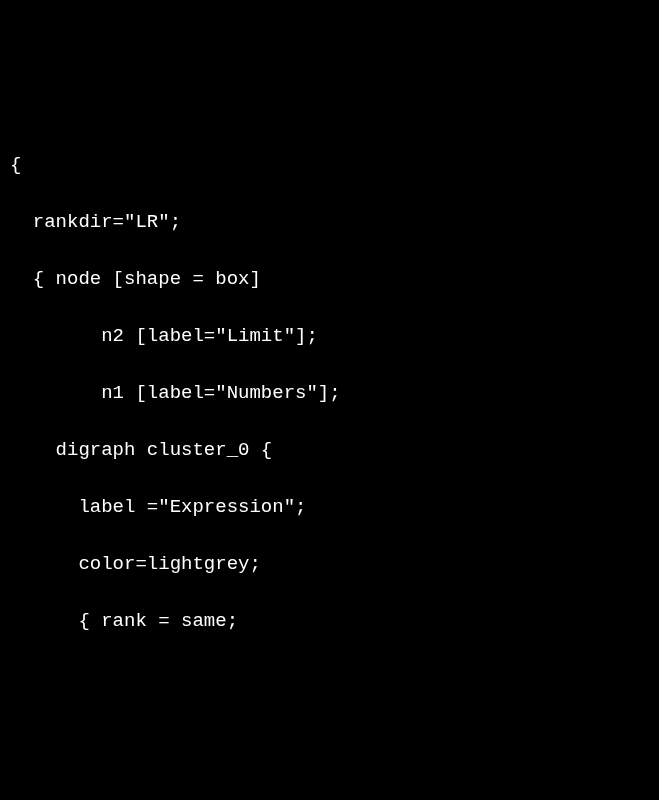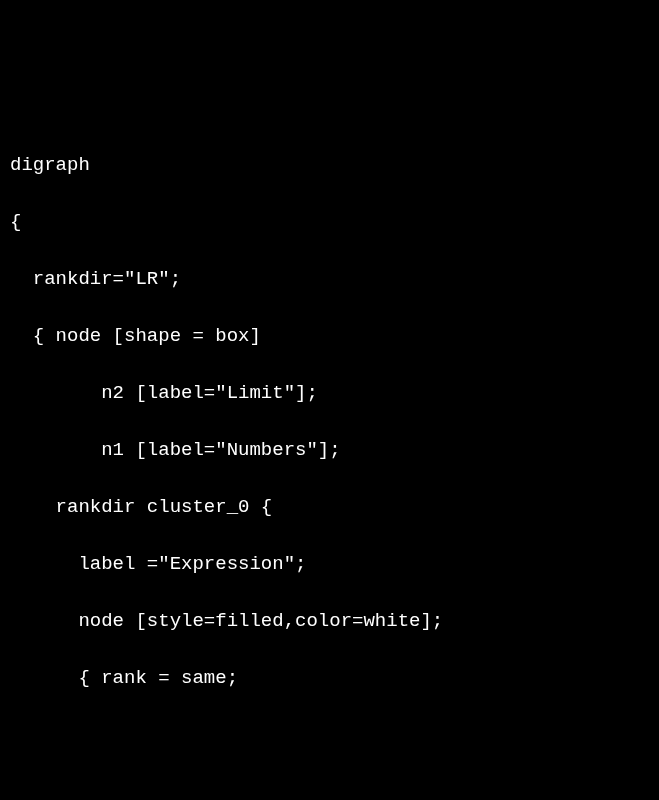--- a/index.html
+++ b/index.html
@@ -25,29 +25,28 @@
     .line {
       display: block;
     }
   </style>
 </head>
 <body>
 
 
 
 <div class="code-container">
-<span class="line">digraph</span>
 <span class="line">{</span>
 <span class="line">  rankdir="LR";</span>
 <span class="line">  { node [shape = box]</span>
 <span class="line">        n2 [label="Limit"];</span>
 <span class="line">        n1 [label="Numbers"];</span>
-<span class="line">    rankdir cluster_0 {</span>
+<span class="line">    digraph cluster_0 {</span>
 <span class="line">      label ="Expression";</span>
-<span class="line">      node [style=filled,color=white];</span>
+<span class="line">      color=lightgrey;</span>
 <span class="line">      { rank = same;</span>
 
 
 
 
 
 
 
 
 

